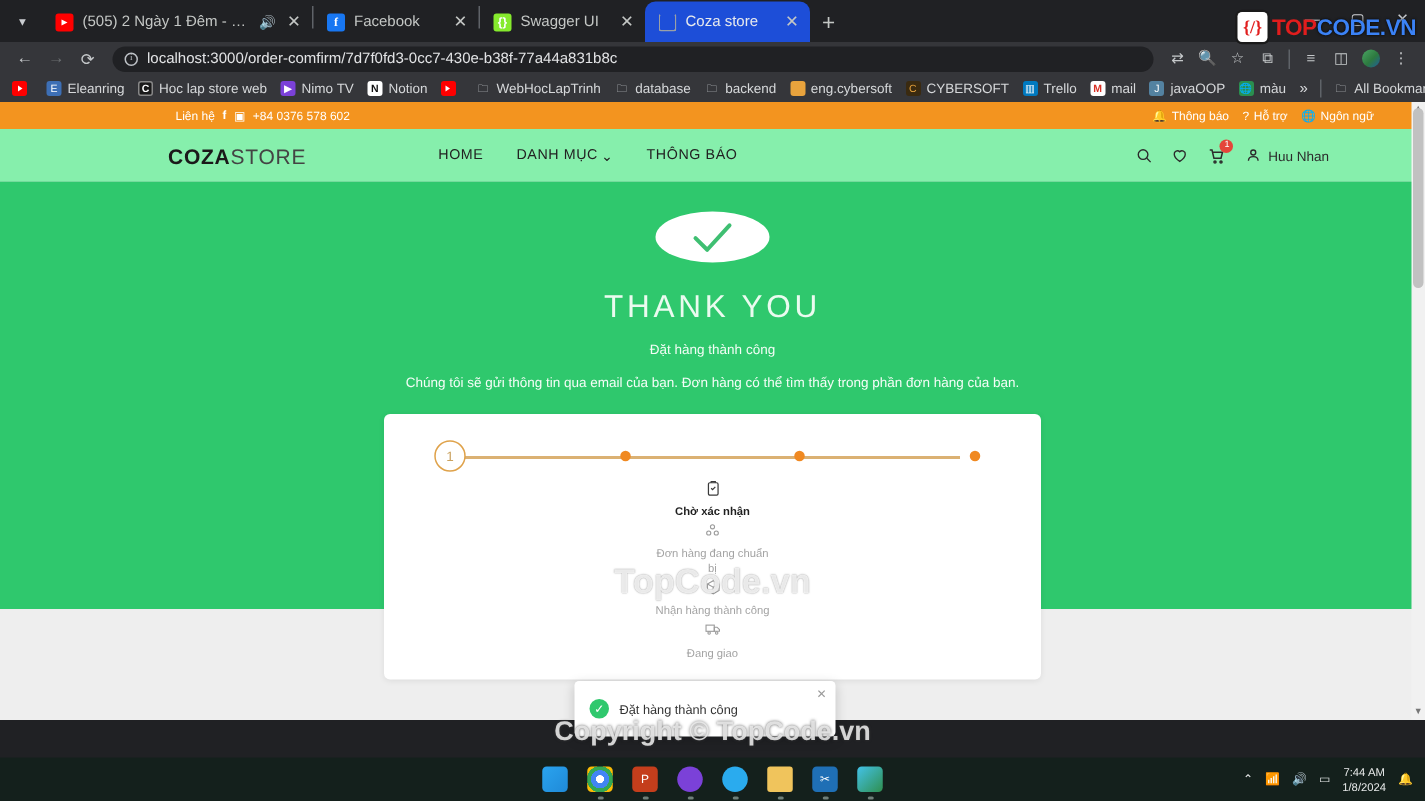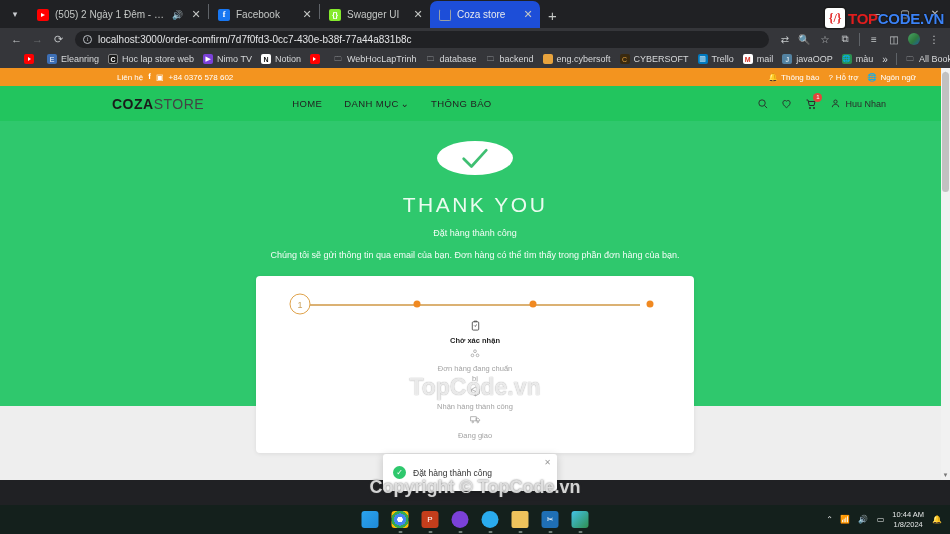--- a/index.html
+++ b/index.html
@@ -68,21 +68,21 @@
     font-family: "Liberation Serif", serif;
   }
   .omnibox .url { font-size: 10px; color: #e3e4e6; white-space: nowrap; overflow: hidden; }
   .tb-icon { width: 16px; height: 16px; display: flex; align-items: center; justify-content: center; color: #c5c8ca; font-size: 10px; }
   .tb-sep { width: 1px; height: 13px; background: #5f6368; margin: 0 2px; }
   .avatar-img { width: 12px; height: 12px; border-radius: 50%; background: linear-gradient(135deg,#4aa564,#2d7a3f 55%,#1f5c9e); }
 
   
   .bookmarks {
     height: 18px; background: #35363a; display: flex; align-items: center;
-    gap: 9px; padding: 0 24px; font-size: 9px; color: #d6d8da; white-space: nowrap;
+    gap: 9px; padding: 0 8px; font-size: 9px; color: #d6d8da; white-space: nowrap;
   }
   .bm { display: flex; align-items: center; gap: 4px; }
   .bm .bi { width: 10px; height: 10px; display: flex; align-items: center; justify-content: center; font-size: 7px; border-radius: 2px; flex: 0 0 10px; }
   .bi-yt { background: #ff0000; border-radius: 2px; position: relative; }
   .bi-yt::after { content:""; border-left: 3px solid #fff; border-top: 2px solid transparent; border-bottom: 2px solid transparent; }
   .bi-el { background: #3d6fb5; color: #fff; }
   .bi-c { background: #1a1a1a; color: #fff; font-weight: bold; border: 1px solid #888; }
   .bi-nimo { background: #7b41d8; border-radius: 50%; color: #fff; }
   .bi-notion { background: #fff; color: #111; border-radius: 1px; font-weight: bold; }
   .bi-folder { color: #cfd2d5; font-size: 9px; }
@@ -102,21 +102,21 @@
   .topbar {
     height: 18px; background: #f3941f; display: flex; align-items: center;
     padding: 0 12px; color: #fff; font-size: 8px;
   }
   .topbar .left { display: flex; align-items: center; gap: 5px; margin-left: 105px; }
   .topbar .right { display: flex; align-items: center; gap: 9px; margin-left: auto; margin-right: 22px; }
   .topbar .ti { font-size: 8px; }
   .topbar .ritem { display: flex; align-items: center; gap: 3px; }
 
   .navbar {
-    height: 35px; background: #22c55e; display: flex; align-items: center; padding: 0 14px;
+    height: 35px; background: #86efac; display: flex; align-items: center; padding: 0 14px;
   }
   .brand { font-size: 14px; letter-spacing: .5px; color: #333; margin-left: 98px; }
   .brand b { font-weight: bold; color: #1a1a1a; }
   .brand span { font-weight: normal; color: #444; }
   .navlinks { display: flex; align-items: center; gap: 22px; margin-left: 88px; }
   .navlinks a { font-size: 9.5px; color: #222; letter-spacing: .4px; text-decoration: none; display: flex; align-items: center; gap: 2px; }
   .navicons { display: flex; align-items: center; gap: 13px; margin-left: auto; margin-right: 50px; }
   .navicons .ic { color: #2b2b2b; display: flex; align-items: center; position: relative; }
   .cart-badge {
     position: absolute; top: -5px; right: -5px; background: #e4453a; color: #fff;
@@ -510,21 +510,21 @@
       <span class="tbi ic-folder open"></span>
       <span class="tbi ic-vs open">✂</span>
       <span class="tbi ic-paint open"></span>
     </div>
     <div class="tray">
       <span>⌃</span>
       <span>📶</span>
       <span>🔊</span>
       <span>▭</span>
       <span class="clock">
-        <div>10:44 AM</div>
+        <div>7:44 AM</div>
         <div>1/8/2024</div>
       </span>
       <span>🔔</span>
     </div>
   </div>
 
   <div class="wm wm-logo">
     <span class="badge">{/}</span>
     <span class="txt"><span class="a">TOP</span><span class="b">CODE.VN</span></span>
   </div>

